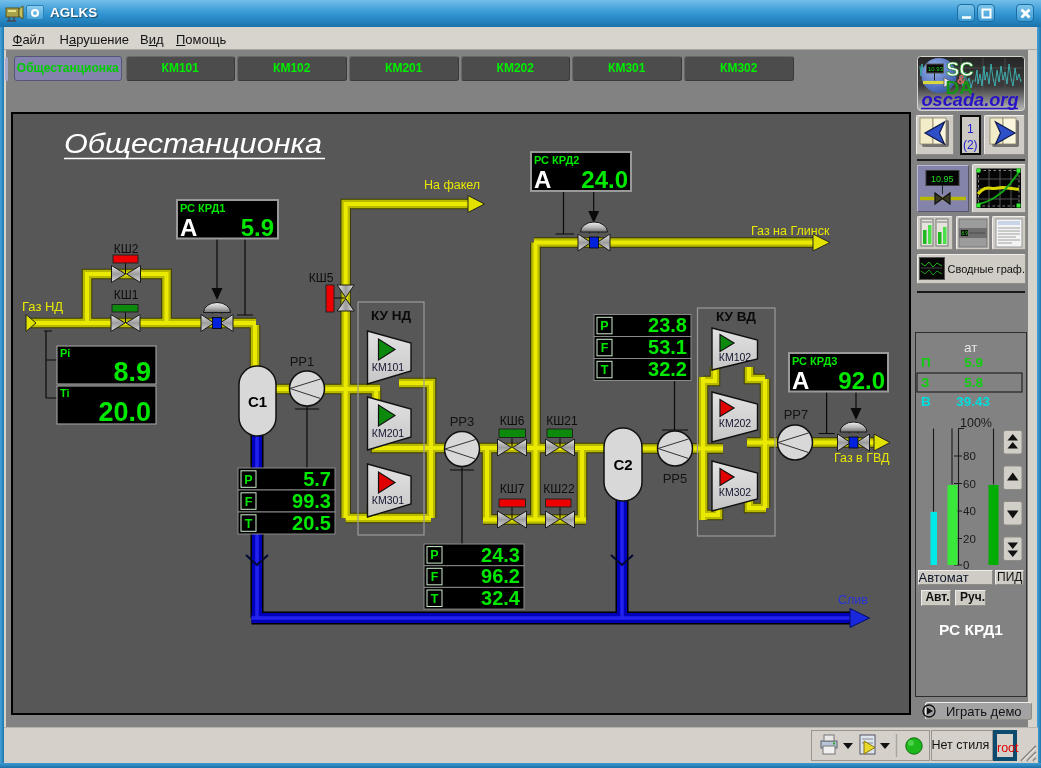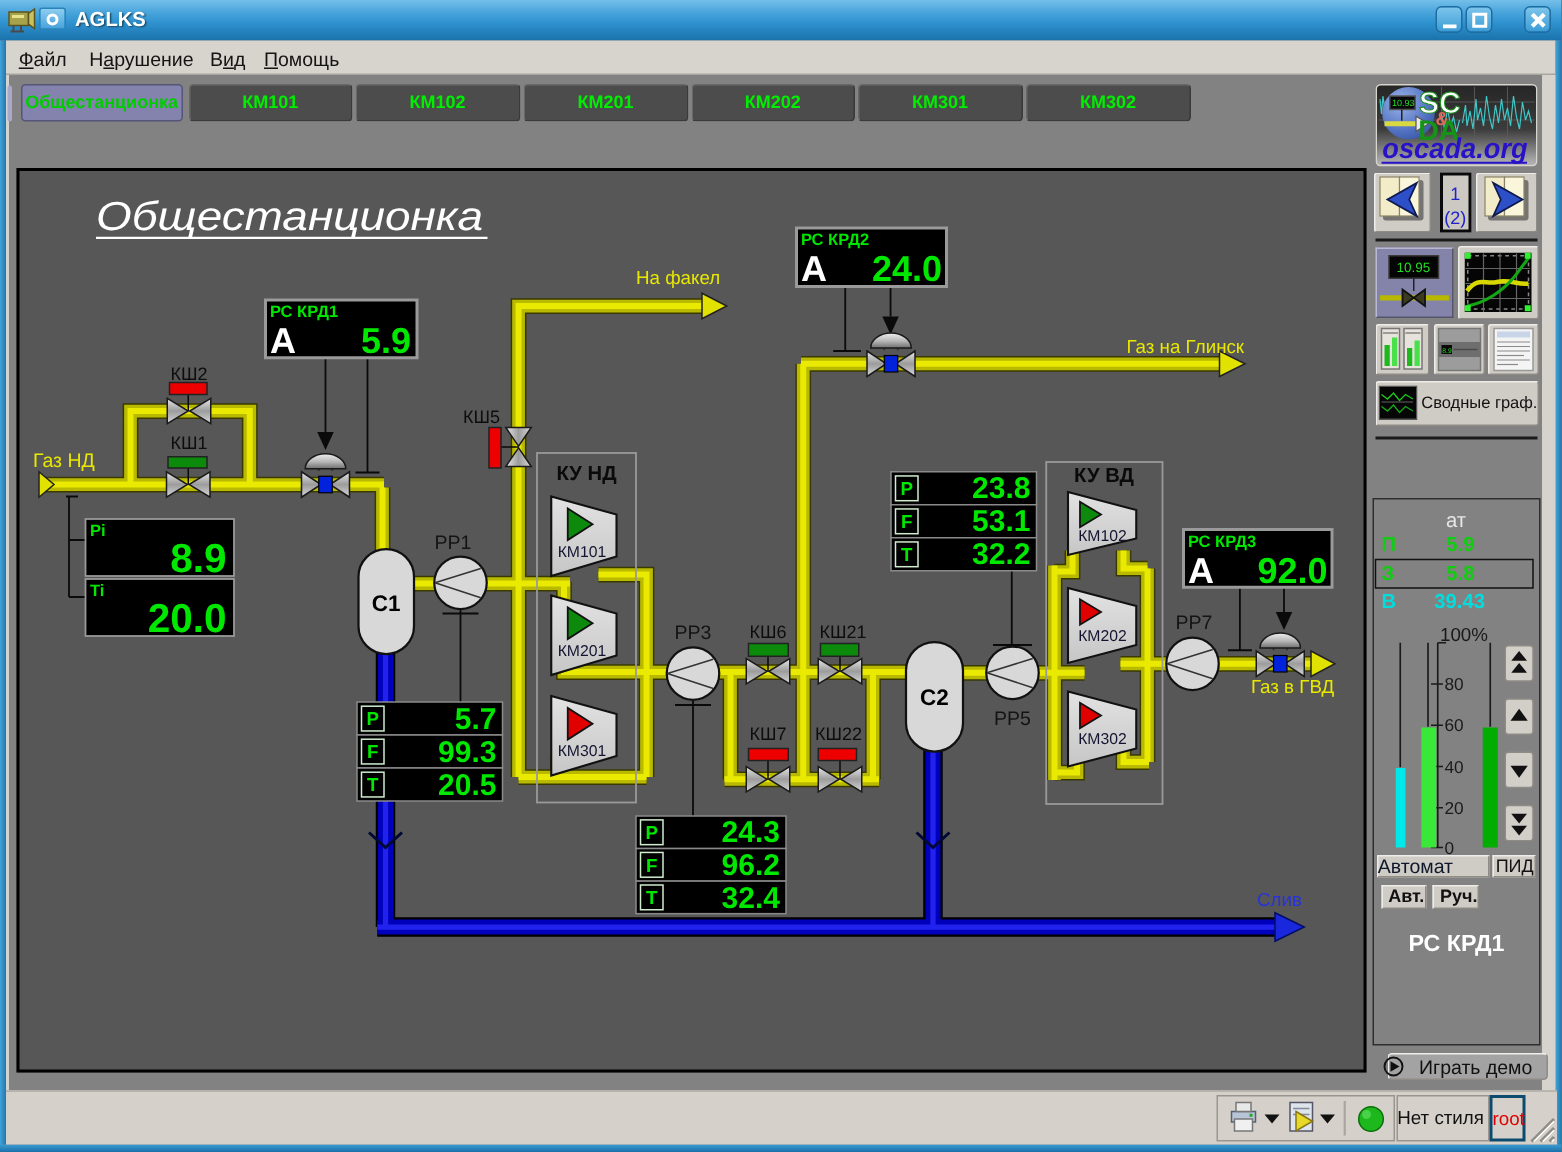--- a/index.html
+++ b/index.html
@@ -574,21 +574,21 @@
   <line x1="51" y1="9" x2="62" y2="9" stroke="#889"></line>
       <line x1="51" y1="13" x2="62" y2="13" stroke="#889"></line>
   <polygon points="53,11 64,17.5 53,24" fill="#e8d828" stroke="#887711" stroke-width="1"></polygon>
  </g>
  <polygon points="69,13 79,13 74,19" fill="#111"></polygon>
  <line x1="85.5" y1="4" x2="85.5" y2="27" stroke="#aaa6a0" stroke-width="1.5"></line>
  <circle cx="103" cy="16" r="8.2" fill="#1cb81c" stroke="#0c6e0c"></circle>
  <circle cx="100" cy="13" r="3" fill="#55d855" opacity="0.8"></circle>
 </svg>
 <div class="abs" style="left:930.5px;top:729.5px;width:62px;height:31.5px;border:1px solid #9a968f;font-size:12.5px;color:#111;text-align:left;line-height:29px">Нет стиля</div>
-<div class="abs" style="left:993px;top:729.5px;width:23.5px;height:31.5px;border:2px solid #0c4a6e;font-size:12.5px;color:#e00000;text-align:center;line-height:29px">root</div>
+<div class="abs" style="left:993px;top:729.5px;width:23.5px;height:31.5px;border:4px solid #0c4a6e;font-size:12.5px;color:#e00000;text-align:center;line-height:29px">root</div>
 <svg class="abs" style="left:1017px;top:742px" width="20" height="20" viewBox="0 0 20 20">
  <g stroke="#8f8b85" stroke-width="2">
       <line x1="4" y1="19" x2="19" y2="4"></line>
       <line x1="10" y1="19" x2="19" y2="10"></line>
       <line x1="16" y1="19" x2="19" y2="16"></line>
     </g>
  <g stroke="#fff" stroke-width="1">
       <line x1="5.5" y1="19" x2="19" y2="5.5"></line>
       <line x1="11.5" y1="19" x2="19" y2="11.5"></line>
       <line x1="17.5" y1="19" x2="19" y2="17.5"></line>

